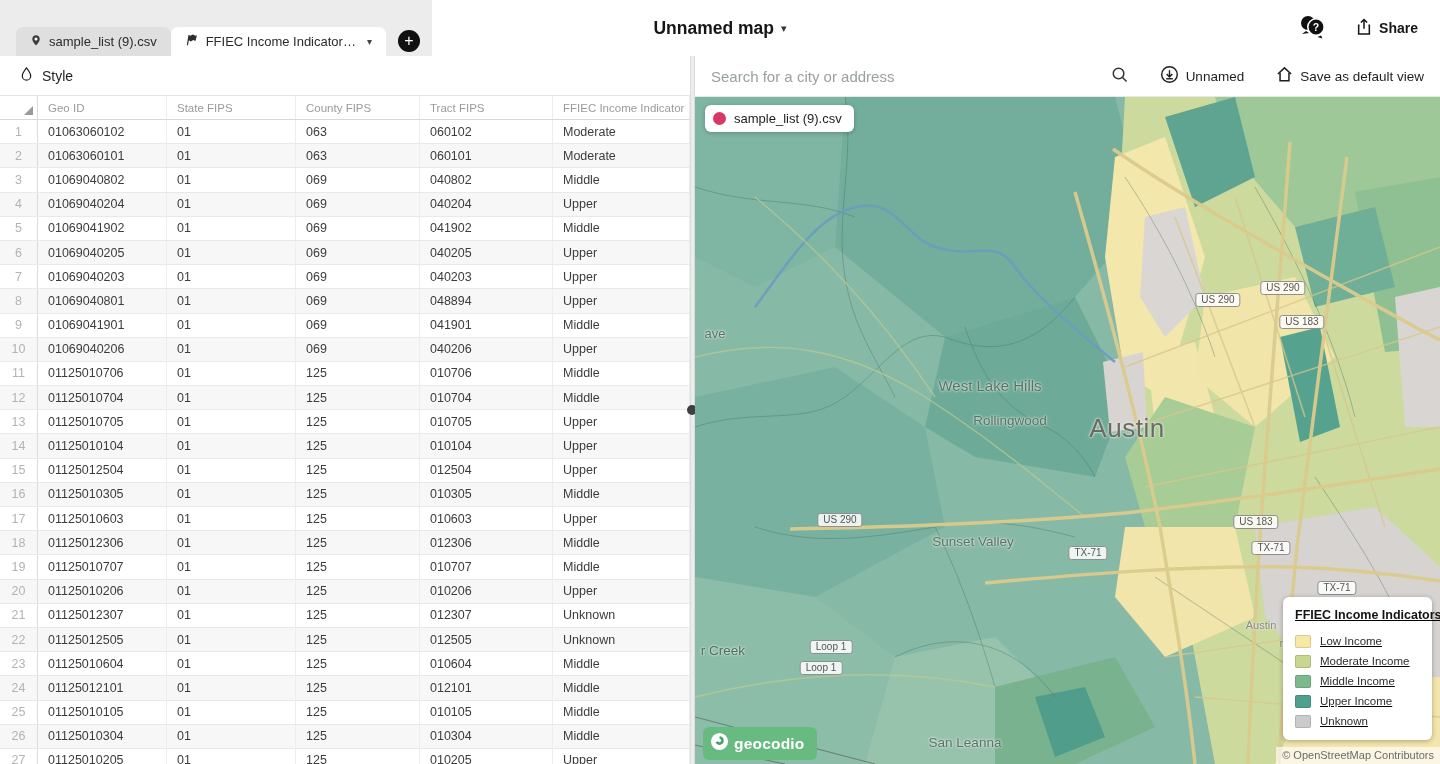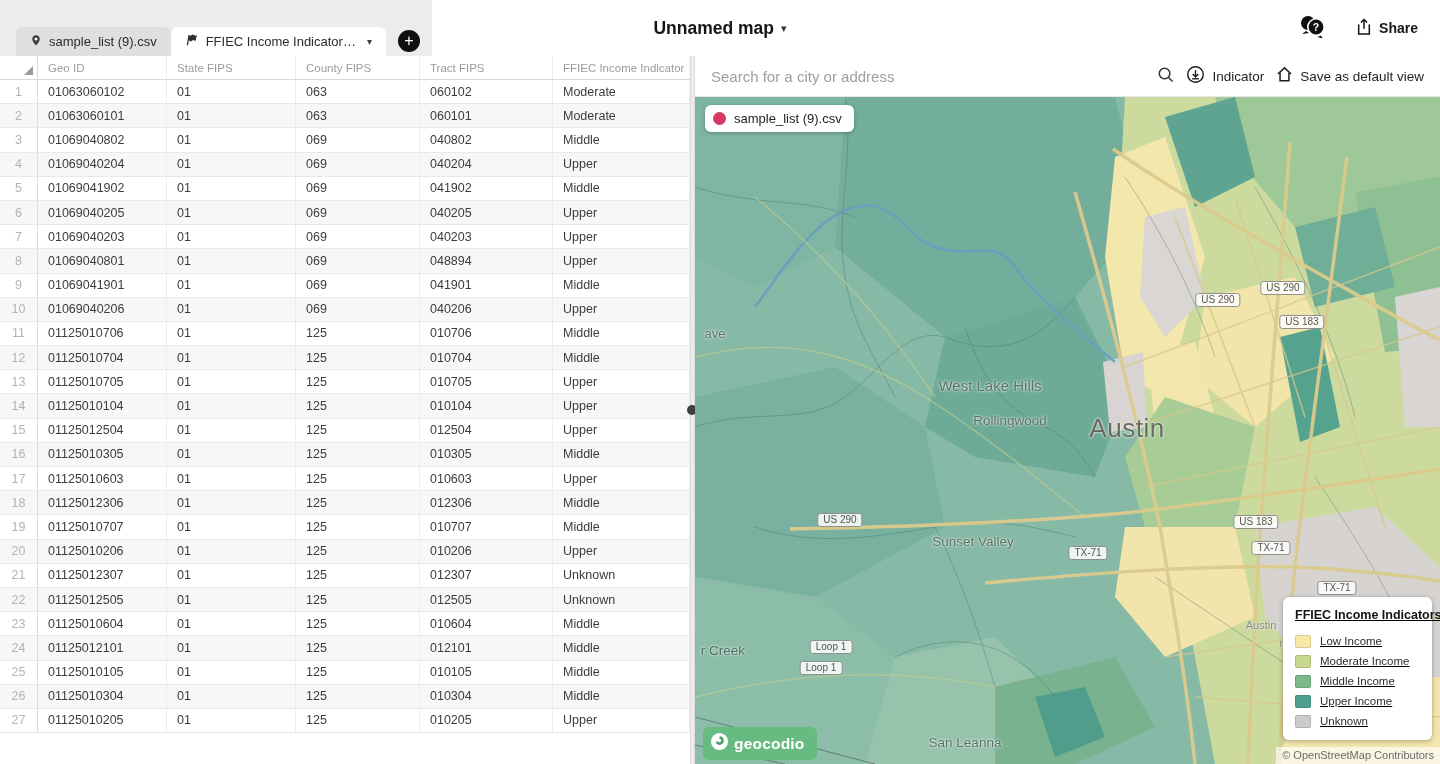--- a/index.html
+++ b/index.html
@@ -35,21 +35,21 @@
   .cols { display:contents; }
   .tbody .tr { height:24.2px; border-bottom:1px solid #e9e9e9; cursor:pointer; }
   .tbody .tr:nth-child(even) { background:#f7f7f7; }
   .td { font-size:12.5px; color:#3c3c3c; }
   .td.num { justify-content:center; color:#b3b3b3; padding:0; border-right:1px solid #dcdcdc; }
 
   .divider { width:5px; background:#ececec; border-left:1px solid #dcdcdc; border-right:1px solid #dcdcdc; position:relative; cursor:col-resize; }
   .handle { position:absolute; left:-4px; top:349px; width:10px; height:10px; border-radius:50%; background:#3f3f3f; }
 
   .right { flex:1; display:flex; flex-direction:column; background:#fff; }
-  .map-toolbar { height:41px; display:flex; align-items:center; padding:0 16px; border-bottom:1px solid #e8e8e8; gap:12px; }
+  .map-toolbar { height:41px; display:flex; align-items:center; padding:0 16px; border-bottom:1px solid #e8e8e8; gap:32px; }
   .search-input { flex:1; border:none; outline:none; font-size:15px; color:#333; background:transparent; }
   .search-input::placeholder { color:#9aa0a2; }
   .tool-btn { display:flex; align-items:center; gap:7px; font-size:13.5px; color:#1f1f1f; background:none; border:none; cursor:pointer; white-space:nowrap; }
 
   
   .map { position:relative; flex:1; overflow:hidden; background:#87b9a7; }
   .basemap { position:absolute; inset:0; width:100%; height:100%; display:block; }
   .place { position:absolute; transform:translate(-50%,-50%); color:#5a7265; text-shadow:0 0 3px rgba(235,242,235,.9), 0 0 2px rgba(235,242,235,.9); white-space:nowrap; pointer-events:none; }
   .shield { position:absolute; transform:translate(-50%,-50%); background:rgba(255,255,255,.85); border:1px solid #8f8f8f; border-radius:3px; font-size:10px; color:#555; padding:0px 5px 1px; white-space:nowrap; pointer-events:none; }
   .layer-chip { position:absolute; left:10px; top:8px; background:#fff; border-radius:6px; box-shadow:0 1px 4px rgba(0,0,0,.25); display:flex; align-items:center; gap:8px; padding:6px 12px 6px 8px; font-size:13px; color:#222; cursor:pointer; }
@@ -118,20 +118,28 @@
             </svg>
         </span>
         <span>Share</span>
       </button>
     </div>
   </header>
 
   <div class="main">
 
     <section class="left">
+      <div class="style-row">
+        <span>
+          <svg width="13" height="16" viewBox="0 0 16 18" fill="none" stroke="#1e1e1e" stroke-width="1.5">
+              <path d="M8,1.5 C8,1.5 2.8,8.2 2.8,11.4 a5.2,5.2 0 0 0 10.4,0 C13.2,8.2 8,1.5 8,1.5 Z"></path>
+            </svg>
+        </span>
+        <button class="tool-btn" style="font-size:14px;">Style</button>
+      </div>
 
       <div class="grid">
         <div class="tr thead">
           <div class="th corner">
               <span class="corner-tri"></span>
             </div>
           <div class="cols">
             
           <div class="th">Geo ID</div><div class="th">State FIPS</div><div class="th">County FIPS</div><div class="th">Tract FIPS</div><div class="th">FFIEC Income Indicator</div></div>
         </div>
@@ -400,21 +408,21 @@
         </button>
         <button class="tool-btn">
           <span>
             <svg width="19" height="19" viewBox="0 0 20 20" fill="none" stroke="#1f1f1f" stroke-width="1.5">
                 <circle cx="10" cy="10" r="8.2"></circle>
                 <path d="M10,5.5 V12"></path>
                 <path d="M7,9.5 L10,12.5 L13,9.5"></path>
                 <path d="M6.5,14.5 H13.5"></path>
               </svg>
           </span>
-          <span>Indicator</span>
+          <span>Unnamed</span>
         </button>
         <button class="tool-btn">
           <span>
             <svg width="17" height="17" viewBox="0 0 18 18" fill="none" stroke="#1f1f1f" stroke-width="1.6">
                 <path d="M2,8.5 L9,2 L16,8.5"></path>
                 <path d="M4.3,7.2 V15.5 H13.7 V7.2"></path>
               </svg>
           </span>
           <span>Save as default view</span>
         </button>

